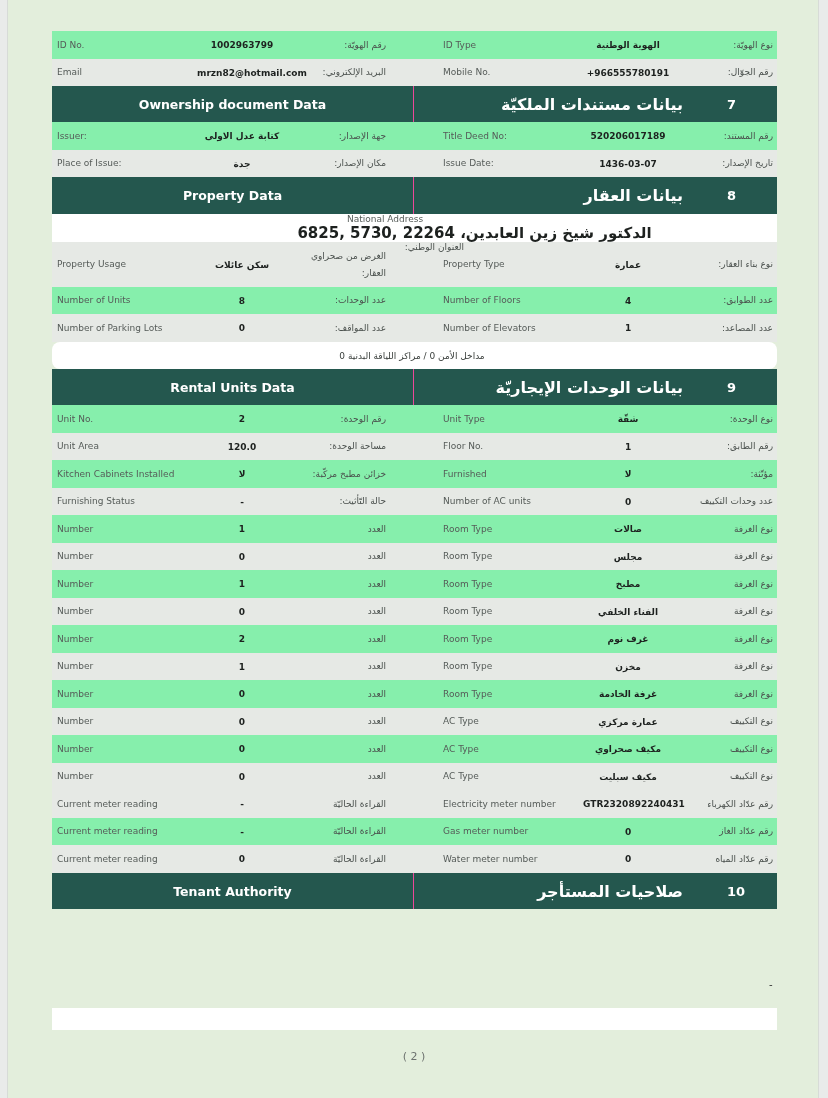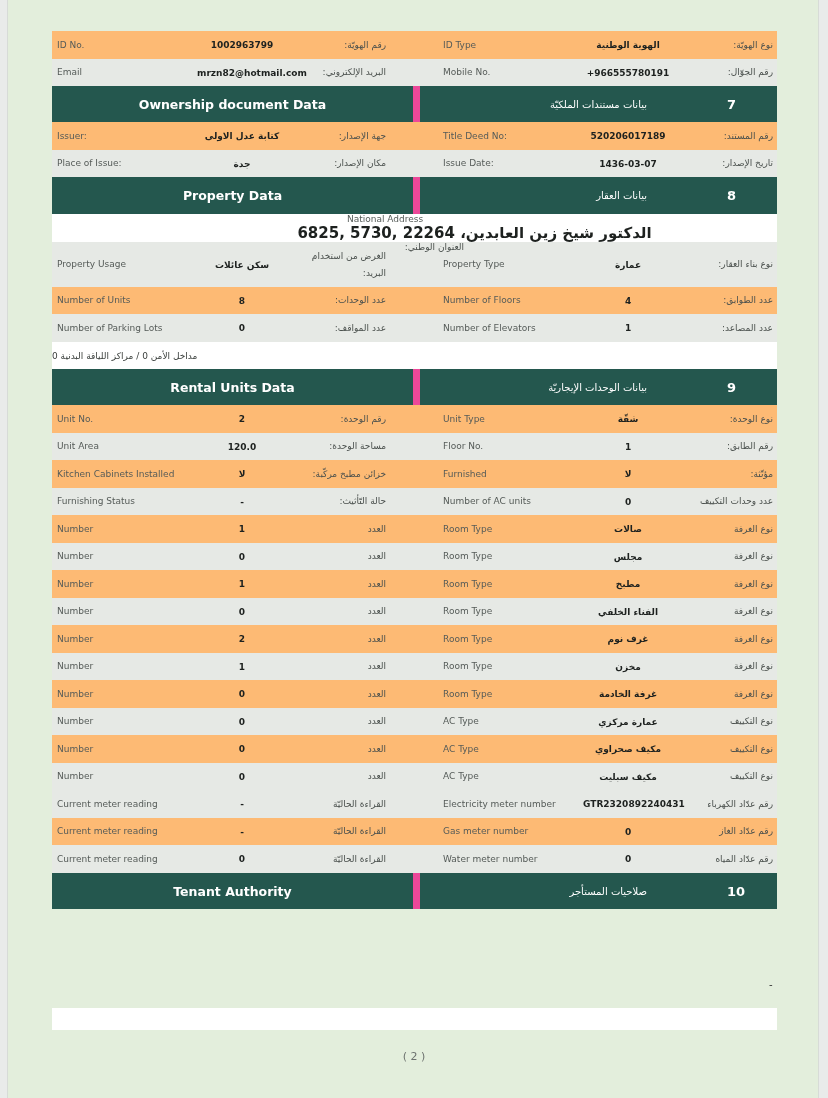--- a/index.html
+++ b/index.html
@@ -6,41 +6,41 @@
   body {
     width:828px; height:1098px; overflow:hidden;
     background:#e3eedc;
     font-family:"DejaVu Sans", sans-serif;
     position:relative;
   }
   .edge-left { position:absolute; left:0; top:0; width:7px; height:1098px; background:#e9ebea; border-right:1px solid #d7dbd7; }
   .edge-right { position:absolute; right:0; top:0; width:9px; height:1098px; background:#e9ebea; border-left:1px solid #d7dbd7; }
   .sheet { position:absolute; left:52px; top:31px; width:725px; }
   .row { display:flex; width:725px; font-size:9px; color:#3a3f3c; }
-  .row.white { background:#fdba74; }
+  .row.white { background:#86efac; }
   .row.grey { background:#e6e9e5; }
   .row .half { width:362px; display:flex; align-items:center; position:relative; }
   .row .half + .half { width:363px;margin-left:48px; }
   .row .en { width:140px; padding-left:5px; color:#555b58; line-height:17px; }
   .row .val { width:90px; text-align:center; font-weight:bold; color:#1d211f; }
   .row .ar { flex:1; text-align:right; padding-right:4px; color:#4a504d; direction:rtl; line-height:17px; }
   .h28 { height:28px; }
   .h27 { height:27px; }
   .h44 { height:28px; }
   .h45 { height:45px; }
   .section-header { display:flex; height:36px; background:#24574e; color:#ffffff; width:725px; }
-  .section-header .left { width:361px; border-right:7px solid #ec4899; display:flex; align-items:center; justify-content:center; font-weight:bold; font-size:12.5px; }
+  .section-header .left { width:361px; border-right:1px solid #ec4899; display:flex; align-items:center; justify-content:center; font-weight:bold; font-size:12.5px; }
   .section-header .right { flex:1; display:flex; align-items:center; justify-content:flex-end; direction:ltr; }
-  .section-header .ar-title { font-size:10px; font-weight:normal; margin-right:80px; direction:rtl; }
+  .section-header .ar-title { font-size:16px; font-weight:bold; margin-right:44px; direction:rtl; }
   .section-header .num { font-size:13px; font-weight:bold; width:38px; text-align:left; margin-right:12px; }
   .full-row { width:725px; display:flex; align-items:center; }
   .full-row .en { width:140px; padding-left:5px; color:#555b58; font-size:9px; }
   .full-row .addr { flex:1; text-align:center; font-weight:bold; color:#1d211f; font-size:15px; direction:rtl; padding-left:120px; }
   .full-row .ar { width:120px; text-align:right; padding-right:21px; color:#4a504d; font-size:9px; direction:rtl; }
-  .note-row { width:725px; justify-content:flex-start; }
+  .note-row { width:725px; justify-content:center;border-radius:8px; }
   .note-row .note { padding-right:5px; font-size:9px; color:#3a3f3c; direction:rtl; }
   .dash { position:absolute; left:769px; top:979px; font-size:10px; color:#333; }
   .blank-strip { position:absolute; left:52px; top:1008px; width:725px; height:22px; background:#ffffff; }
   .page-num { position:absolute; left:0; width:828px; top:1050px; text-align:center; font-size:11px; color:#6d726f; }
 </style>
 </head>
 <body>
 
 <div class="edge-left"></div>
 <div class="edge-right"></div>
@@ -117,21 +117,21 @@
   </div>
   <div class="full-row white h28" style="background:#fff;flex-direction:column;">
     <span class="en">National Address</span>
     <span class="addr">الدكتور شيخ زين العابدين، 22264 ,5730 ,6825</span>
     <span class="ar">العنوان الوطني:</span>
   </div>
   <div class="row grey h45">
     <div class="half">
       <span class="en">Property Usage</span>
       <span class="val">سكن عائلات</span>
-      <span class="ar" style="padding-left:20px;">الغرض من استخدام البريد:</span>
+      <span class="ar" style="padding-left:20px;">الغرض من صحراوي العقار:</span>
     </div>
     <div class="half">
       <span class="en">Property Type</span>
       <span class="val">عمارة</span>
       <span class="ar">نوع بناء العقار:</span>
     </div>
   </div>
   <div class="row white h27">
     <div class="half">
       <span class="en">Number of Units</span>

